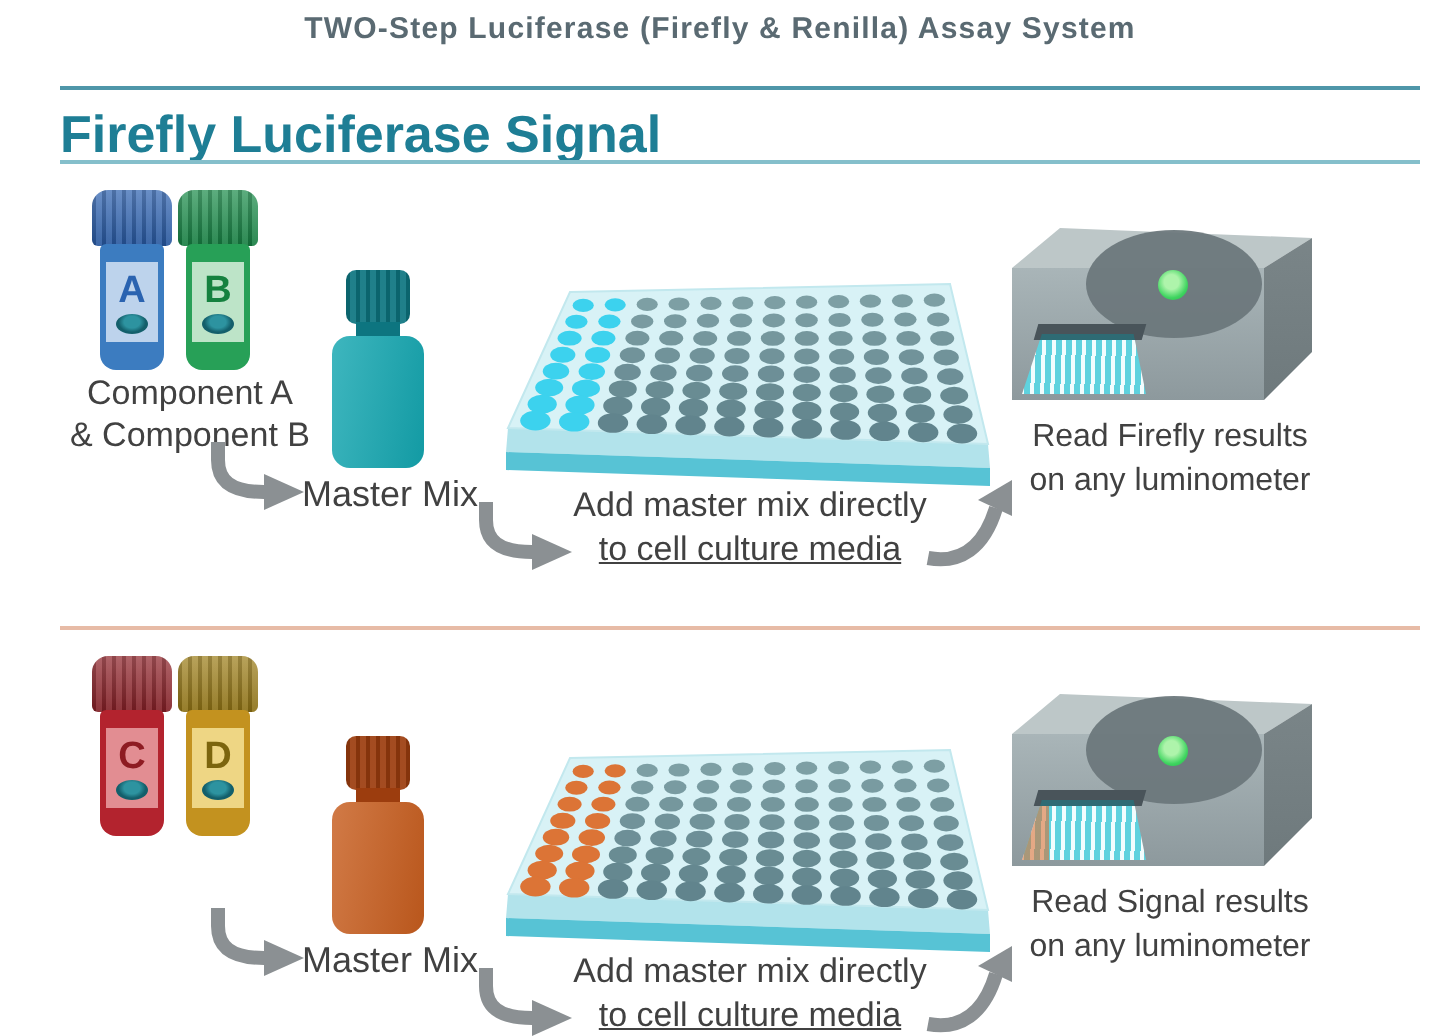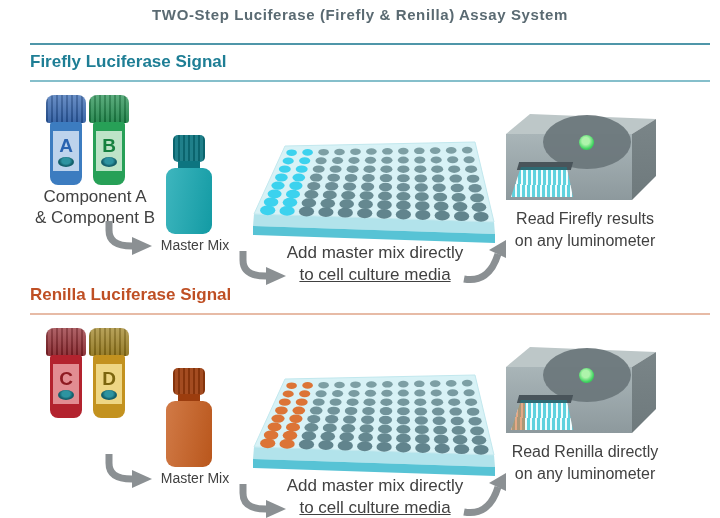--- a/index.html
+++ b/index.html
@@ -7,21 +7,21 @@
          font-family:"Liberation Sans", sans-serif;overflow:hidden;}
 
   .title{position:absolute;left:0;top:6px;width:720px;text-align:center;
          font-size:15px;font-weight:bold;letter-spacing:.6px;color:var(--title-text);}
   .rule-top{position:absolute;left:30px;top:43px;width:680px;height:2px;background:var(--rule-top);}
 
   .section{position:absolute;left:0;width:720px;height:235px;}
   .section.firefly{top:50px;}
   .section.renilla{top:283px;}
 
-  .sec-heading{position:absolute;left:30px;top:2px;font-size:17px;font-weight:bold;color:var(--heading);}
+  .sec-heading{position:absolute;left:30px;top:2px;font-size:26px;font-weight:bold;color:var(--heading);}
   .sec-rule{position:absolute;left:30px;top:30px;width:680px;height:2px;background:var(--rule);}
 
   
   .tube{position:absolute;width:40px;height:90px;top:45px;}
   .tube.t0{left:46px;} .tube.t1{left:89px;}
   .tube-cap{position:absolute;top:0;left:0;width:40px;height:28px;border-radius:8px 8px 3px 3px;
      background:repeating-linear-gradient(90deg, rgba(0,0,0,.14) 0 2px, rgba(255,255,255,.10) 2px 5px),
                 linear-gradient(rgba(255,255,255,.22), rgba(0,0,0,.10)), var(--cap);}
   .tube-body{position:absolute;top:27px;left:4px;width:32px;height:63px;background:var(--body);
      border-radius:3px 3px 8px 8px;}
@@ -36,21 +36,21 @@
   .comp-text.l1{top:137px;} .comp-text.l2{top:158px;}
 
   
   .arrow{position:absolute;}
   .arrow-path{stroke:var(--arrow);stroke-width:7;fill:none;}
   .arrow-head{fill:var(--arrow);}
   .arr1{left:102px;top:170px;}
   .arr2{left:236px;top:200px;}
   .arr3{left:462px;top:186px;}
 
-  .mm-label{left:140px;top:187px;width:110px;font-size:14px;}
+  .mm-label{left:140px;top:187px;width:110px;font-size:18px;}
 
   
   .bottle{position:absolute;left:166px;top:85px;width:46px;height:100px;}
   .bottle-cap{position:absolute;left:7px;top:0;width:32px;height:27px;border-radius:5px;
      background:repeating-linear-gradient(90deg, rgba(0,0,0,.15) 0 2px, rgba(255,255,255,.08) 2px 5px), var(--bcap);}
   .bottle-neck{position:absolute;left:12px;top:26px;width:22px;height:8px;background:var(--bcap);}
   .bottle-body{position:absolute;left:0;top:33px;width:46px;height:66px;border-radius:9px;
      background:linear-gradient(100deg, rgba(255,255,255,.18), rgba(0,0,0,.07)), var(--bbody);}
 
   
@@ -249,21 +249,20 @@
       <div class="lum-oval"></div>
       <div class="lum-light"></div>
       <div class="lum-slot"></div>
       <div class="lum-tray"></div>
     </div>
     <div class="result-text l1">Read Firefly results</div>
     <div class="result-text l2">on any luminometer</div>
   </div>
 
   <div class="section renilla" style="--heading: #bf4f24; --rule: #e7bba6; --bcap: #9c3d0e; --bbody: #c75d1e; --tray: #5fd2de; --trayov: rgba(219,112,52,0.6);">
-    <div class="sec-heading">Renilla Luciferase Signal</div>
     <div class="sec-rule"></div>
 
     <div class="tube t0" style="--cap: #8e2128; --body: #b3232e; --label: #e28d92; --letter: #8e1b22;">
       <div class="tube-cap"></div>
       <div class="tube-body">
         <div class="tube-label">
           <span class="tube-letter">C</span>
           <span class="logo-oval"></span>
         </div>
       </div>
@@ -407,17 +406,17 @@
 
     <div class="lum">
       <div class="lum-front"></div>
       <div class="lum-topface"></div>
       <div class="lum-side"></div>
       <div class="lum-oval"></div>
       <div class="lum-light"></div>
       <div class="lum-slot"></div>
       <div class="lum-tray"></div>
     </div>
-    <div class="result-text l1">Read Renilla directly</div>
+    <div class="result-text l1">Read Signal results</div>
     <div class="result-text l2">on any luminometer</div>
   </div>
 
 </div>
 
 </body></html>

